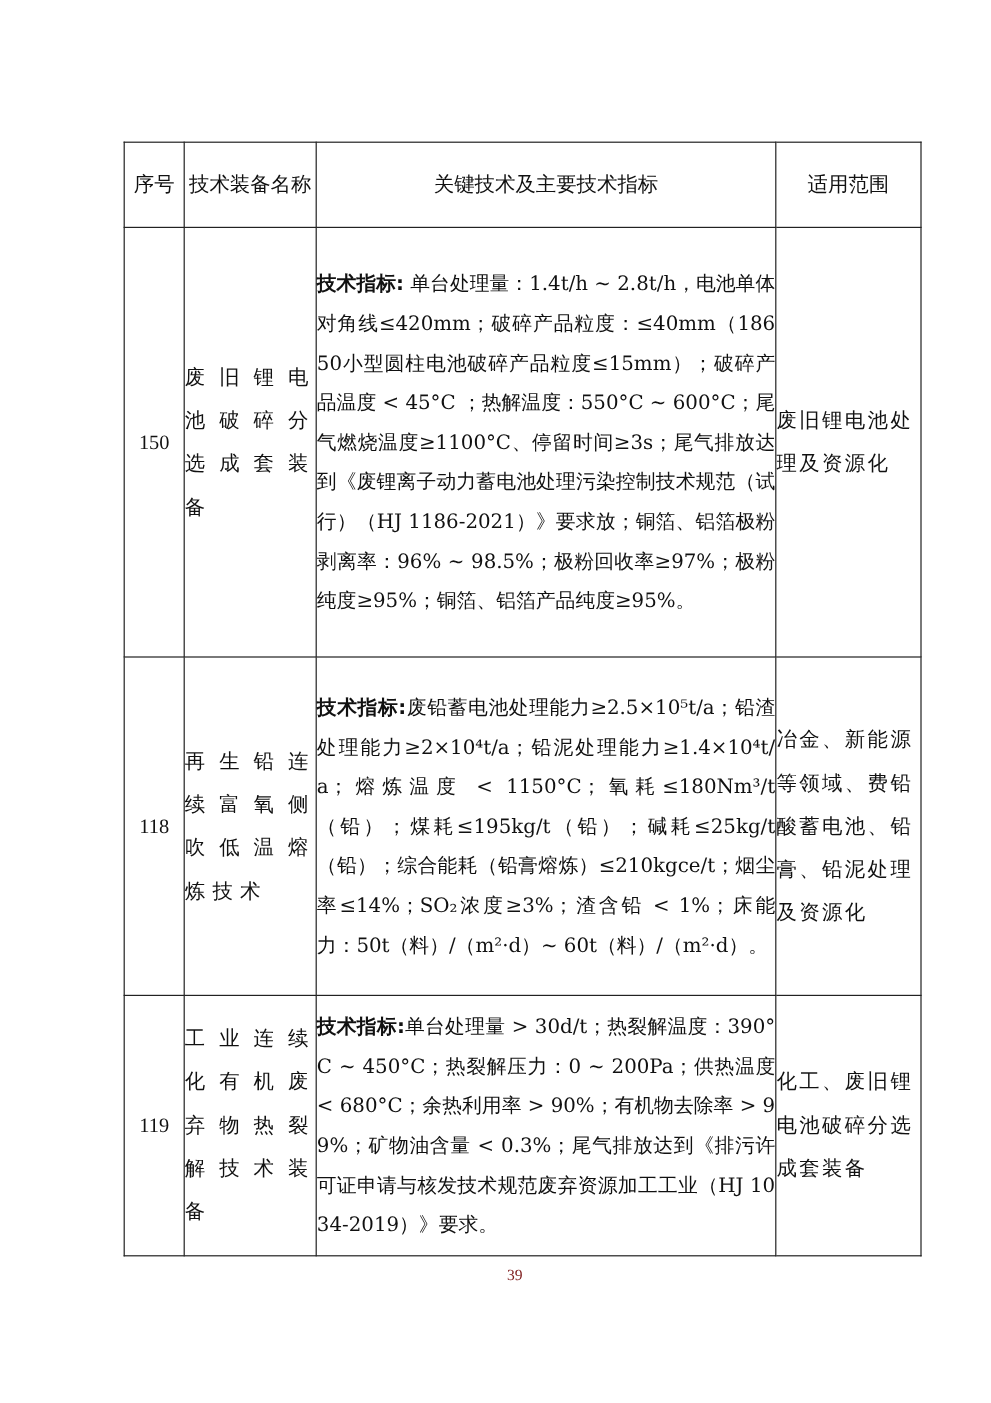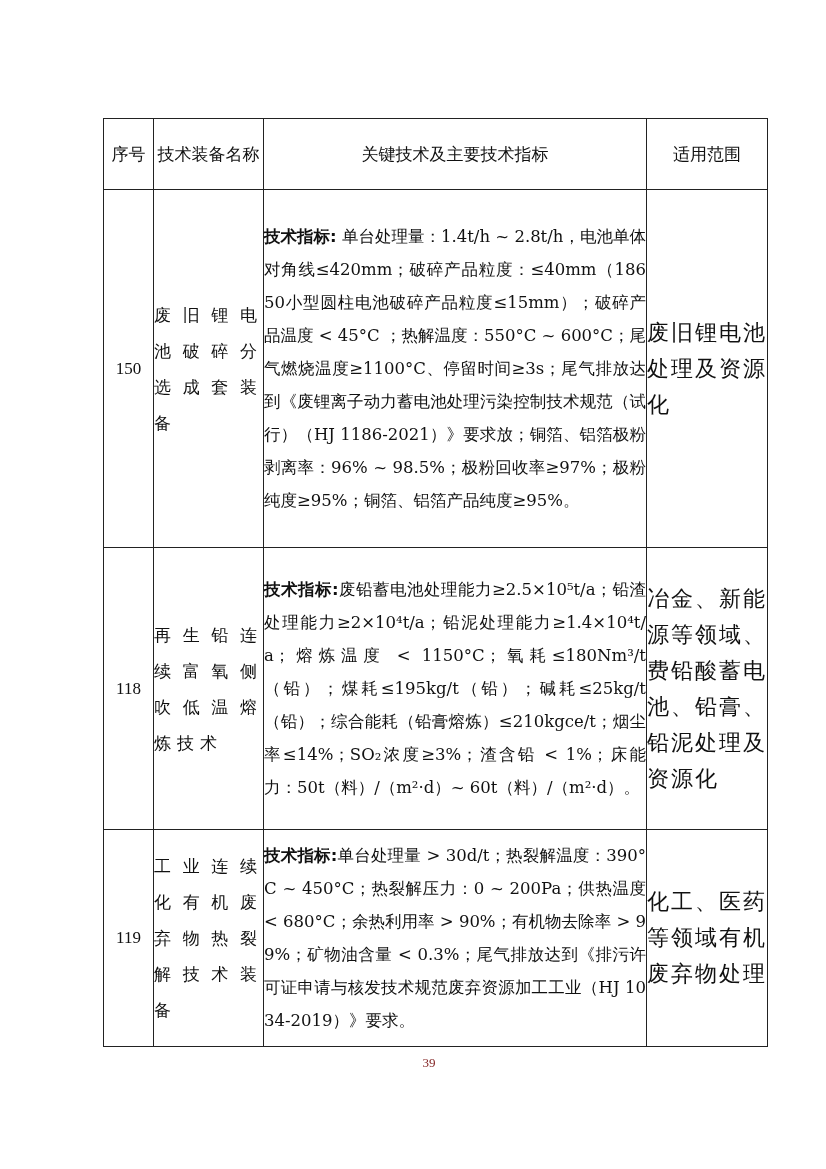--- a/index.html
+++ b/index.html
@@ -12,21 +12,21 @@
   col.c1 { width: 50px; } col.c2 { width: 110px; } col.c3 { width: 383px; } col.c4 { width: 121px; }
   thead th { font-family: "DejaVu Sans", "Liberation Sans", sans-serif; font-weight: normal;
              font-size: 17px; line-height: 36px; text-align: center; height: 70px; }
   .hdr-no { padding: 0 6px; }
   .hdr-name { padding: 0 8px; }
   td.no { text-align: center; font-size: 17px; font-family: "Liberation Serif", serif; }
   td.name { padding: 0 8px 0 8px; font-size: 17px; line-height: 36px; text-align: justify;
             letter-spacing: 6px; word-break: break-all; }
   td.body { padding: 4px 7px 4px 8px; font-size: 16.5px; line-height: 33px;
             text-align: justify; text-align-last: left; word-break: break-all; }
-  td.scope { padding: 0 6px 0 10px; font-size: 22px; line-height: 36px;
+  td.scope { padding: 0 6px 0 10px; font-size: 17px; line-height: 36px;
              letter-spacing: 2px; word-break: break-all; margin-left: 32px; }
   .lbl { font-weight: bold; font-family: "DejaVu Sans", "Liberation Sans", sans-serif; }
   tr.r117 { height: 358px; } tr.r118 { height: 282px; } tr.r119 { height: 217px; }
   .pageno { position: absolute; top: 1055px; left: 16px; width: 826px; text-align: center;
             font-size: 13px; font-family: "Liberation Serif", serif; color: #7f1d1d; }
 </style>
 </head>
 <body>
 
 <div class="page">
@@ -55,19 +55,19 @@
       <tr class="r118">
         <td class="no">118</td>
         <td class="name">再生铅连续富氧侧吹低温熔炼技术</td>
         <td class="body"><span class="lbl">技术指标:</span><span>废铅蓄电池处理能力≥2.5×10⁵t/a；铅渣处理能力≥2×10⁴t/a；铅泥处理能力≥1.4×10⁴t/a；熔炼温度 &lt; 1150°C；氧耗≤180Nm³/t（铅）；煤耗≤195kg/t（铅）；碱耗≤25kg/t（铅）；综合能耗（铅膏熔炼）≤210kgce/t；烟尘率≤14%；SO₂浓度≥3%；渣含铅 &lt; 1%；床能力：50t（料）/（m²·d）~ 60t（料）/（m²·d）。</span></td>
         <td class="scope">冶金、新能源等领域、费铅酸蓄电池、铅膏、铅泥处理及资源化</td>
       </tr>
       <tr class="r119">
         <td class="no">119</td>
         <td class="name">工业连续化有机废弃物热裂解技术装备</td>
         <td class="body"><span class="lbl">技术指标:</span><span>单台处理量 &gt; 30d/t；热裂解温度：390°C ~ 450°C；热裂解压力：0 ~ 200Pa；供热温度 &lt; 680°C；余热利用率 &gt; 90%；有机物去除率 &gt; 99%；矿物油含量 &lt; 0.3%；尾气排放达到《排污许可证申请与核发技术规范废弃资源加工工业（HJ 1034-2019）》要求。</span></td>
-        <td class="scope">化工、医药等领域有机废弃物处理</td>
+        <td class="scope">化工、废旧锂电池破碎分选成套装备</td>
       </tr>
     </tbody>
   </table>
 
   <div class="pageno">39</div>
 </div>
 
 </body></html>

